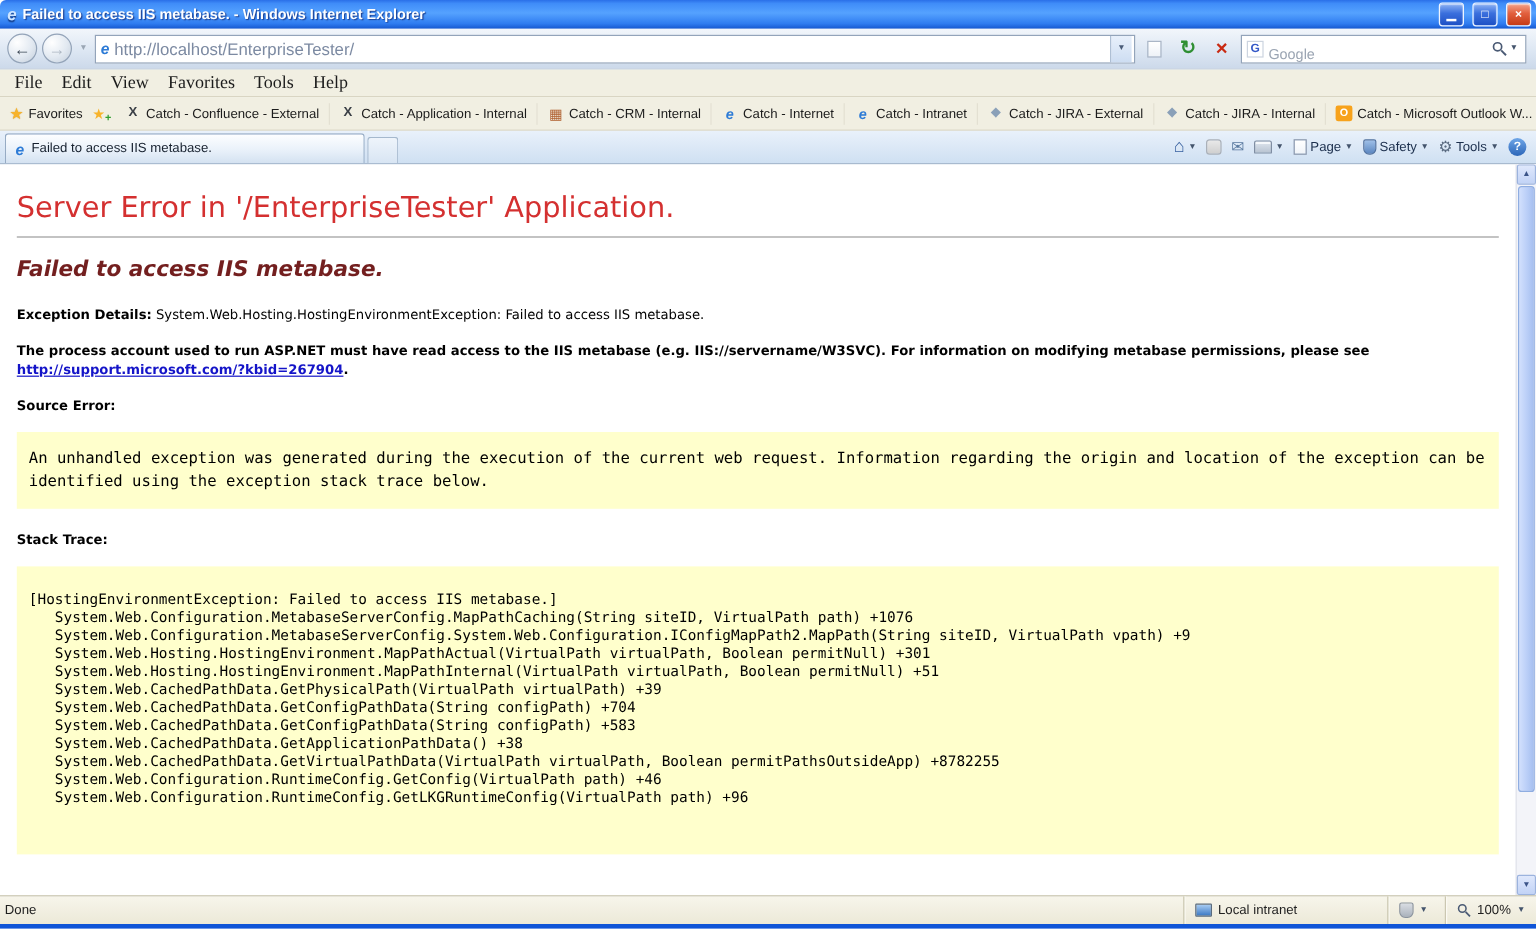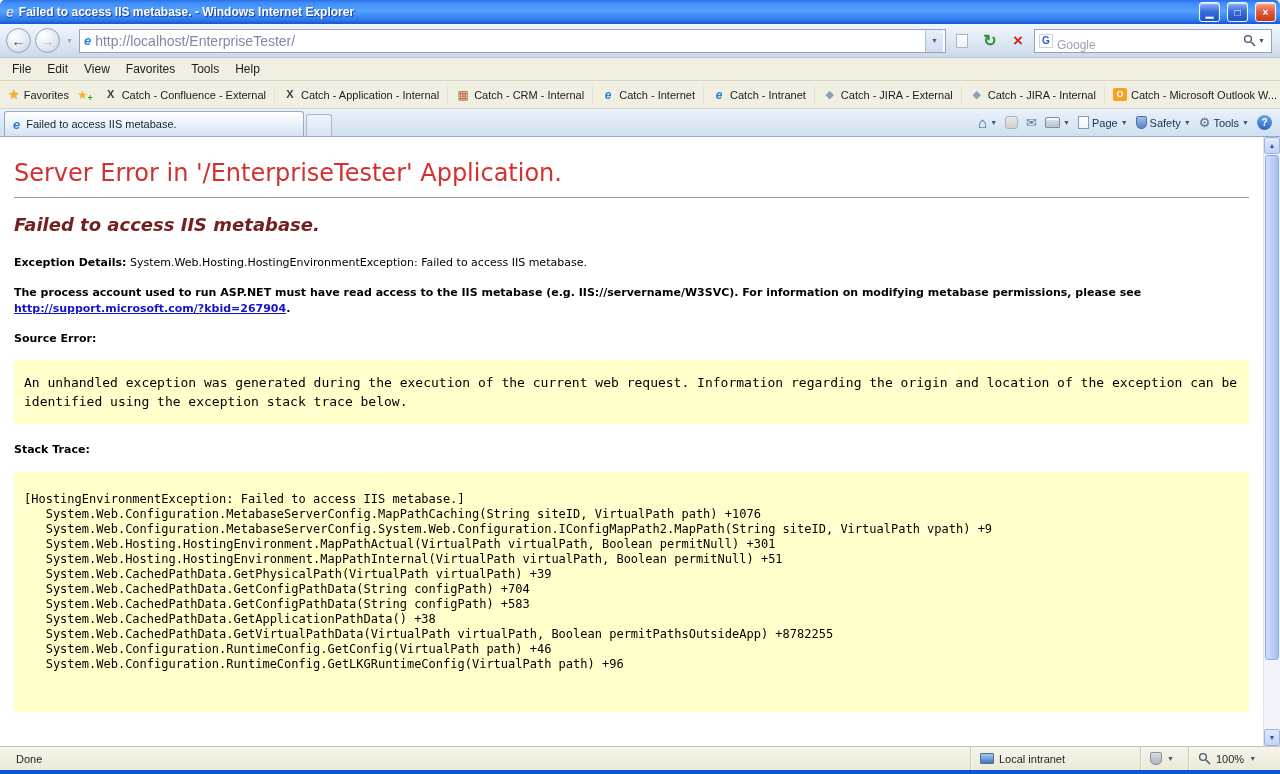--- a/index.html
+++ b/index.html
@@ -32,21 +32,21 @@
   .compat-ico { width:12px; height:14px; border:1px solid #aab6c6; background:linear-gradient(#fff,#eef2f7); }
   .refresh-g { color:#2f8f33; font-size:16px; font-weight:bold; line-height:1; }
   .stop-r { color:#c92a12; font-size:17px; font-weight:bold; line-height:1; }
   .search-box { width:238px; height:24px; background:#fff; border:1px solid #93a4ba; display:flex; align-items:center; padding:0 3px 0 4px; gap:4px; }
   .google-ico { width:14px; height:14px; border:1px solid #ccd4df; background:#fff; color:#3559c7; font-weight:bold; font-size:10px; display:flex; align-items:center; justify-content:center; flex:0 0 14px; }
   .search-input { flex:1; border:none; outline:none; font-size:12px; background:transparent; color:#333;margin-top:8px; }
   .search-input::placeholder { color:#9aa4b2; }
   .mag-btn { display:flex; align-items:center; gap:2px; padding:0 3px; }
 
   
-  .menubar { height:23px; flex:0 0 23px; background:#f1efe2; border-bottom:1px solid #d9d5c3; display:flex; align-items:center; padding:0 4px; font-size:12px; color:#1c1c1c; }
+  .menubar { height:23px; flex:0 0 23px; background:#f1efe2; border-bottom:1px solid #d9d5c3; display:flex; align-items:center; padding:0 4px; font-size:15px; color:#1c1c1c;font-family:Liberation Serif, serif; }
   .menu-item { padding:3px 8px; cursor:default; }
 
   
   .favbar { height:28px; flex:0 0 28px; background:#f1efe2; border-bottom:1px solid #d9d5c3; display:flex; align-items:center; padding:0 4px; font-size:11px; color:#1c1c1c; white-space:nowrap; overflow:hidden; }
   .fav-btn { display:flex; align-items:center; gap:4px; padding:3px 8px 3px 4px; }
   .star { color:#f7b32b; font-size:13px; line-height:1; text-shadow:0 0 1px #c98a12; }
   .star-plus { position:relative; color:#f7b32b; font-size:12px; line-height:1; margin-right:8px; }
   .star-plus .plus { position:absolute; right:-5px; bottom:-2px; color:#2f9e2f; font-size:9px; font-weight:bold; }
   .fav-link { display:flex; align-items:center; gap:4px; padding:3px 8px; border-right:1px solid #e3e0d2; cursor:default; }
   .favicon { width:14px; display:inline-flex; align-items:center; justify-content:center; font-size:11px; line-height:1; flex:0 0 14px; }
@@ -84,21 +84,21 @@
   .note-p { font-weight:bold; }
   .note-p a { color:#1414c8; font-weight:bold; text-decoration:underline; cursor:pointer; }
   .codebox { background:#ffffcc; font-family:"DejaVu Sans Mono",monospace; font-size:13px; line-height:19px; padding:13px 10px; margin:4px 0 18px; white-space:pre-wrap; word-wrap:break-word; }
   .stackbox { font-size:12px; line-height:15px; padding:20px 10px 40px; white-space:pre; overflow:hidden; }
   .scrollbar { flex:0 0 17px; background:#f3f4f9; border-left:1px solid #e0e3ea; display:flex; flex-direction:column; }
   .sb-btn { flex:0 0 17px; background:linear-gradient(#dfe8fc,#c2d3f6); border:1px solid #9cb3de; border-radius:2px; color:#3b5488; font-size:7px; display:flex; align-items:center; justify-content:center; }
   .sb-thumb { margin:1px; flex:0 0 505px; background:linear-gradient(90deg,#d2e0fd,#bcd0f8 50%,#a6bff0); border:1px solid #8fade1; border-radius:3px; }
   .sb-track { flex:1; }
 
   
-  .statusbar { height:24px; flex:0 0 24px; background:linear-gradient(#f7f5eb,#ece9d8); border-top:1px solid #c9c5af; display:flex; align-items:center; font-size:11px; color:#1f1f1f; padding-left:16px; }
+  .statusbar { height:24px; flex:0 0 24px; background:linear-gradient(#f7f5eb,#ece9d8); border-top:1px solid #c9c5af; display:flex; align-items:center; font-size:11px; color:#1f1f1f; padding-left:4px; }
   .status-text { flex:1; }
   .sb-sec { display:flex; align-items:center; gap:5px; height:100%; padding:0 9px; border-left:1px solid #cbc7b1; box-shadow:inset 1px 0 0 #fbfaf3; }
   .monitor-ico { width:14px; height:11px; border:1px solid #5a6b7d; background:linear-gradient(#a7cbf2,#3b79c4); border-radius:1px; }
   .zone-shield { width:12px; height:13px; background:linear-gradient(#d9dde3,#aab2bc); border:1px solid #8a939e; border-radius:2px 2px 5px 5px; }
 </style>
 </head>
 <body>
 
 <div class="window">
 
@@ -279,21 +279,21 @@
   <div class="statusbar">
     <span class="status-text">Done</span>
     <div class="sb-sec" style="width:170px;">
       <span class="monitor-ico"></span>
       <span>Local intranet</span>
     </div>
     <div class="sb-sec" style="width:48px;">
       <span class="zone-shield"></span>
       <span class="dd">▼</span>
     </div>
-    <div class="sb-sec" style="width:92px;">
+    <div class="sb-sec" style="width:76px;">
       <svg width="13" height="13" viewBox="0 0 13 13">
           <circle cx="5" cy="5" r="3.4" fill="none" stroke="#4a5a74" stroke-width="1.4"></circle>
           <line x1="8" y1="8" x2="12" y2="12" stroke="#4a5a74" stroke-width="1.6"></line>
         </svg>
       <span>100%</span>
       <span class="dd">▼</span>
     </div>
   </div>
 
 </div>

